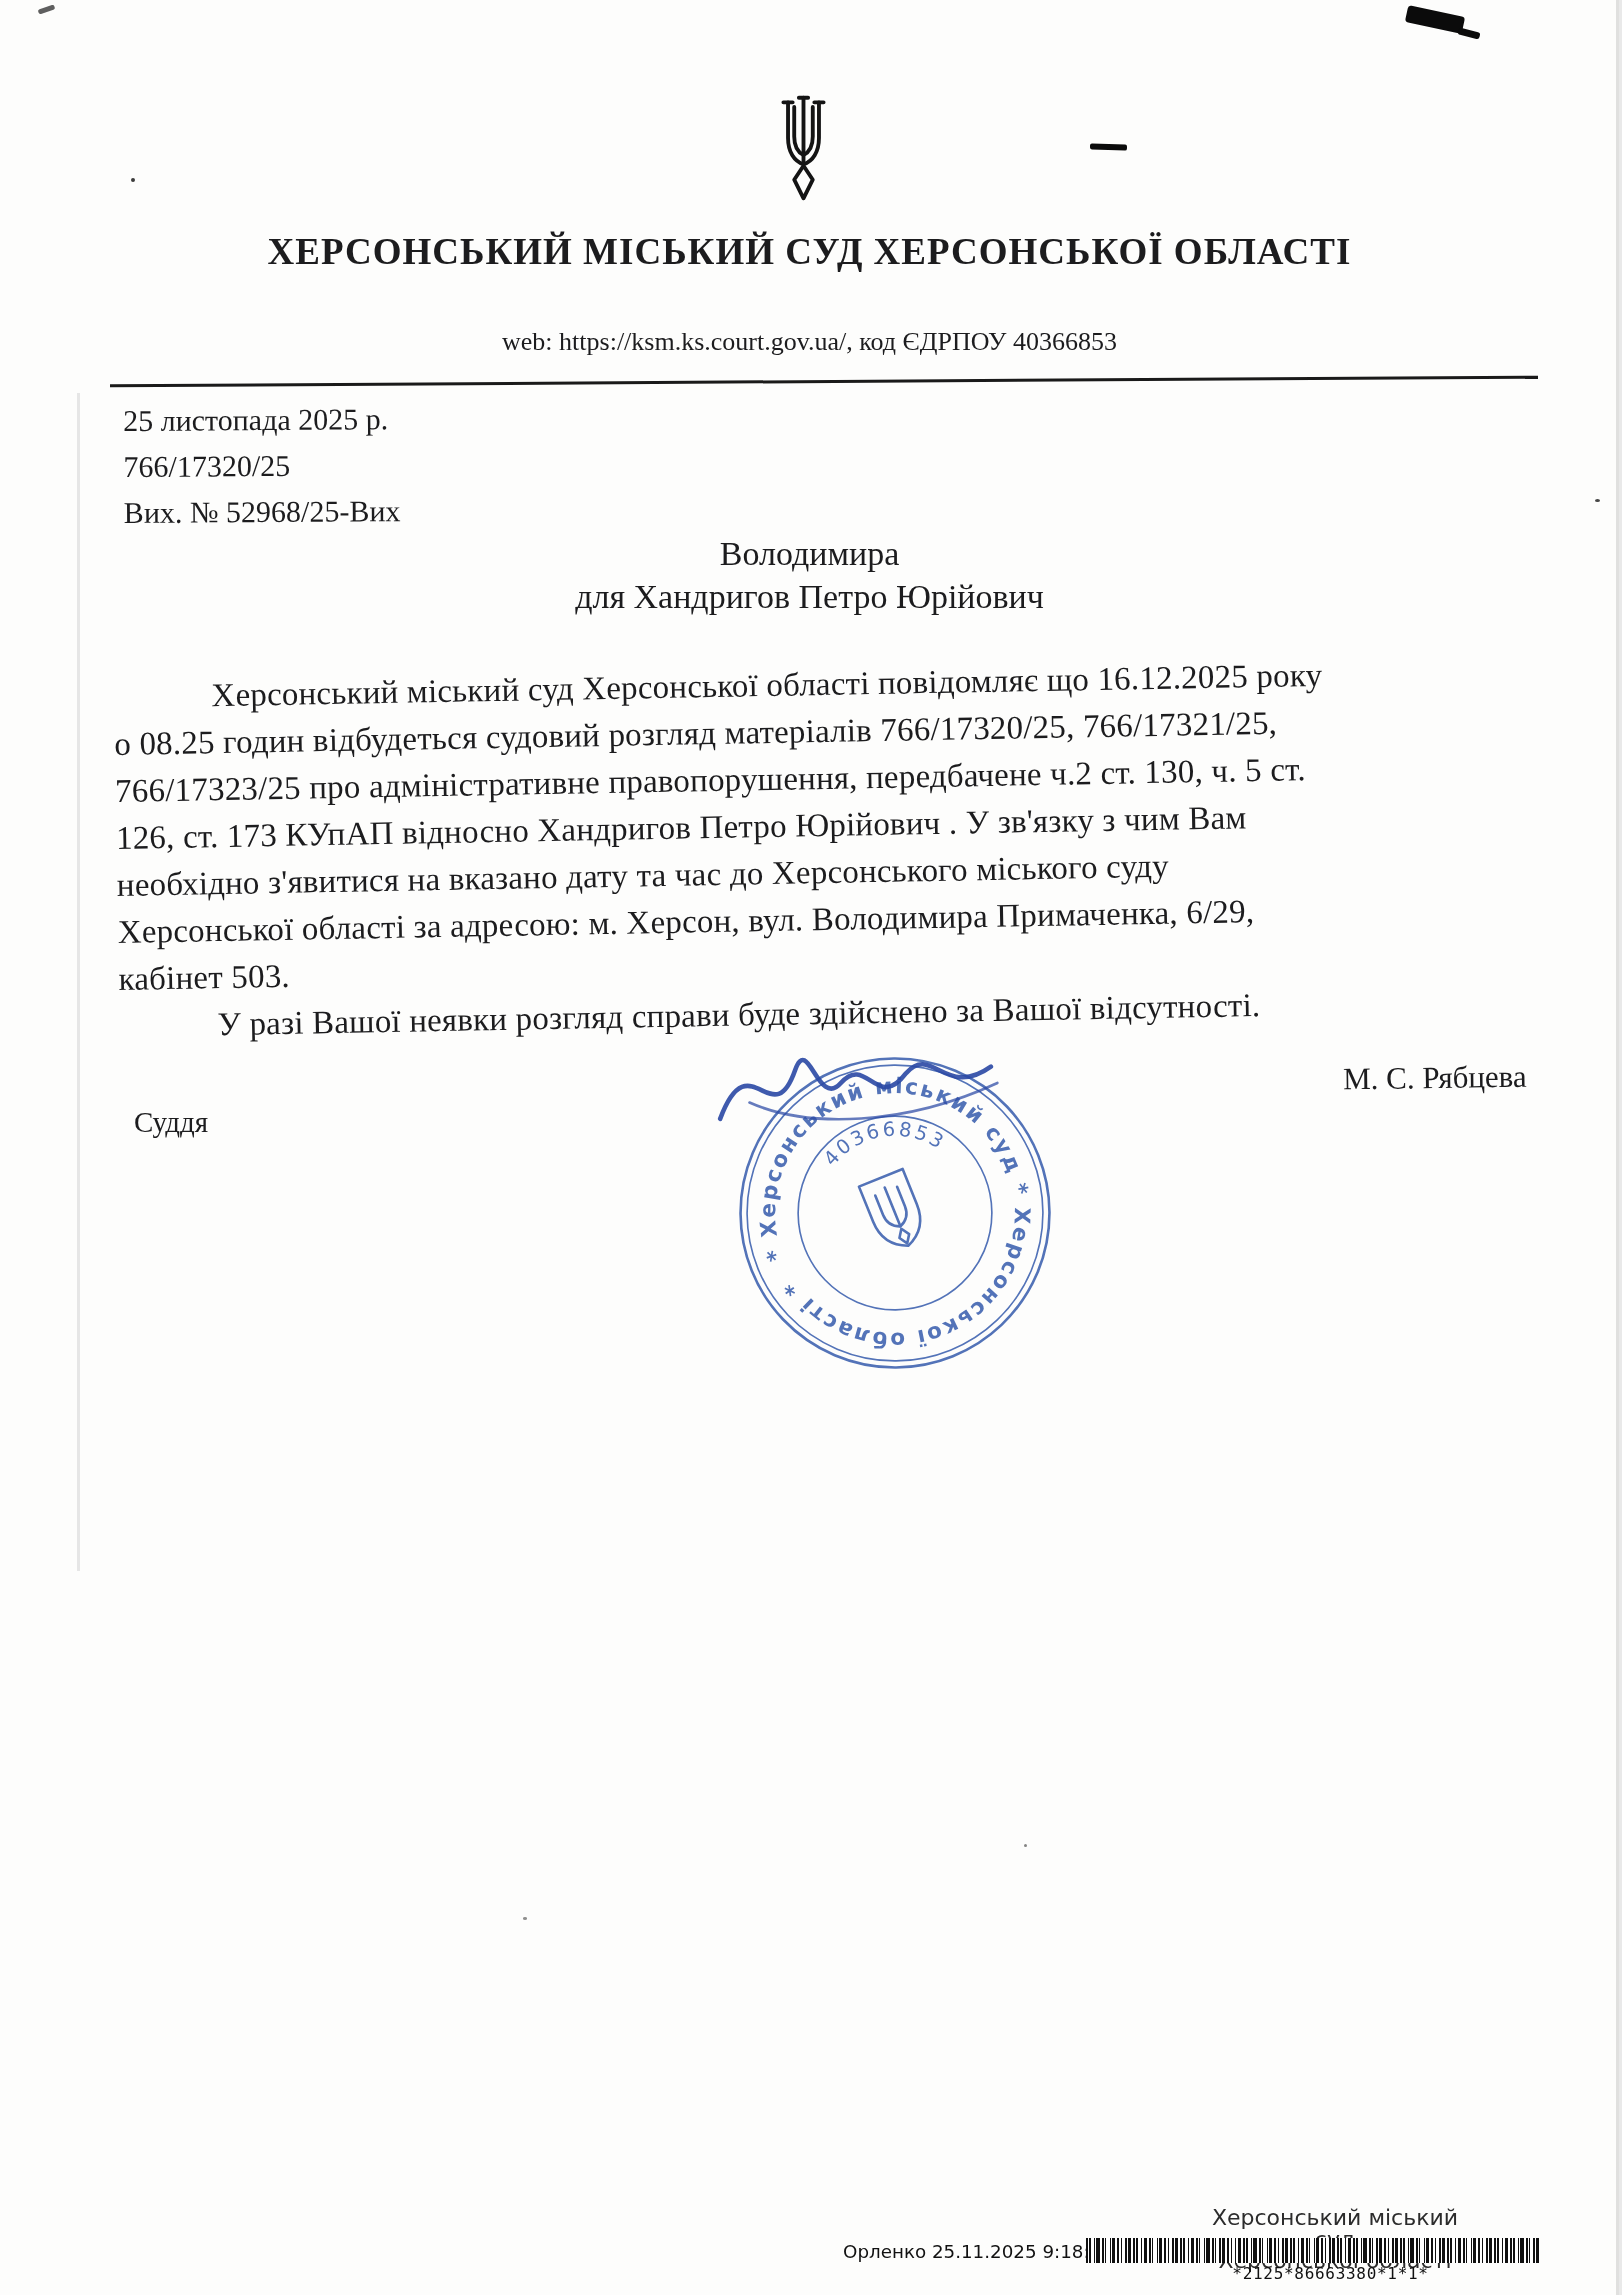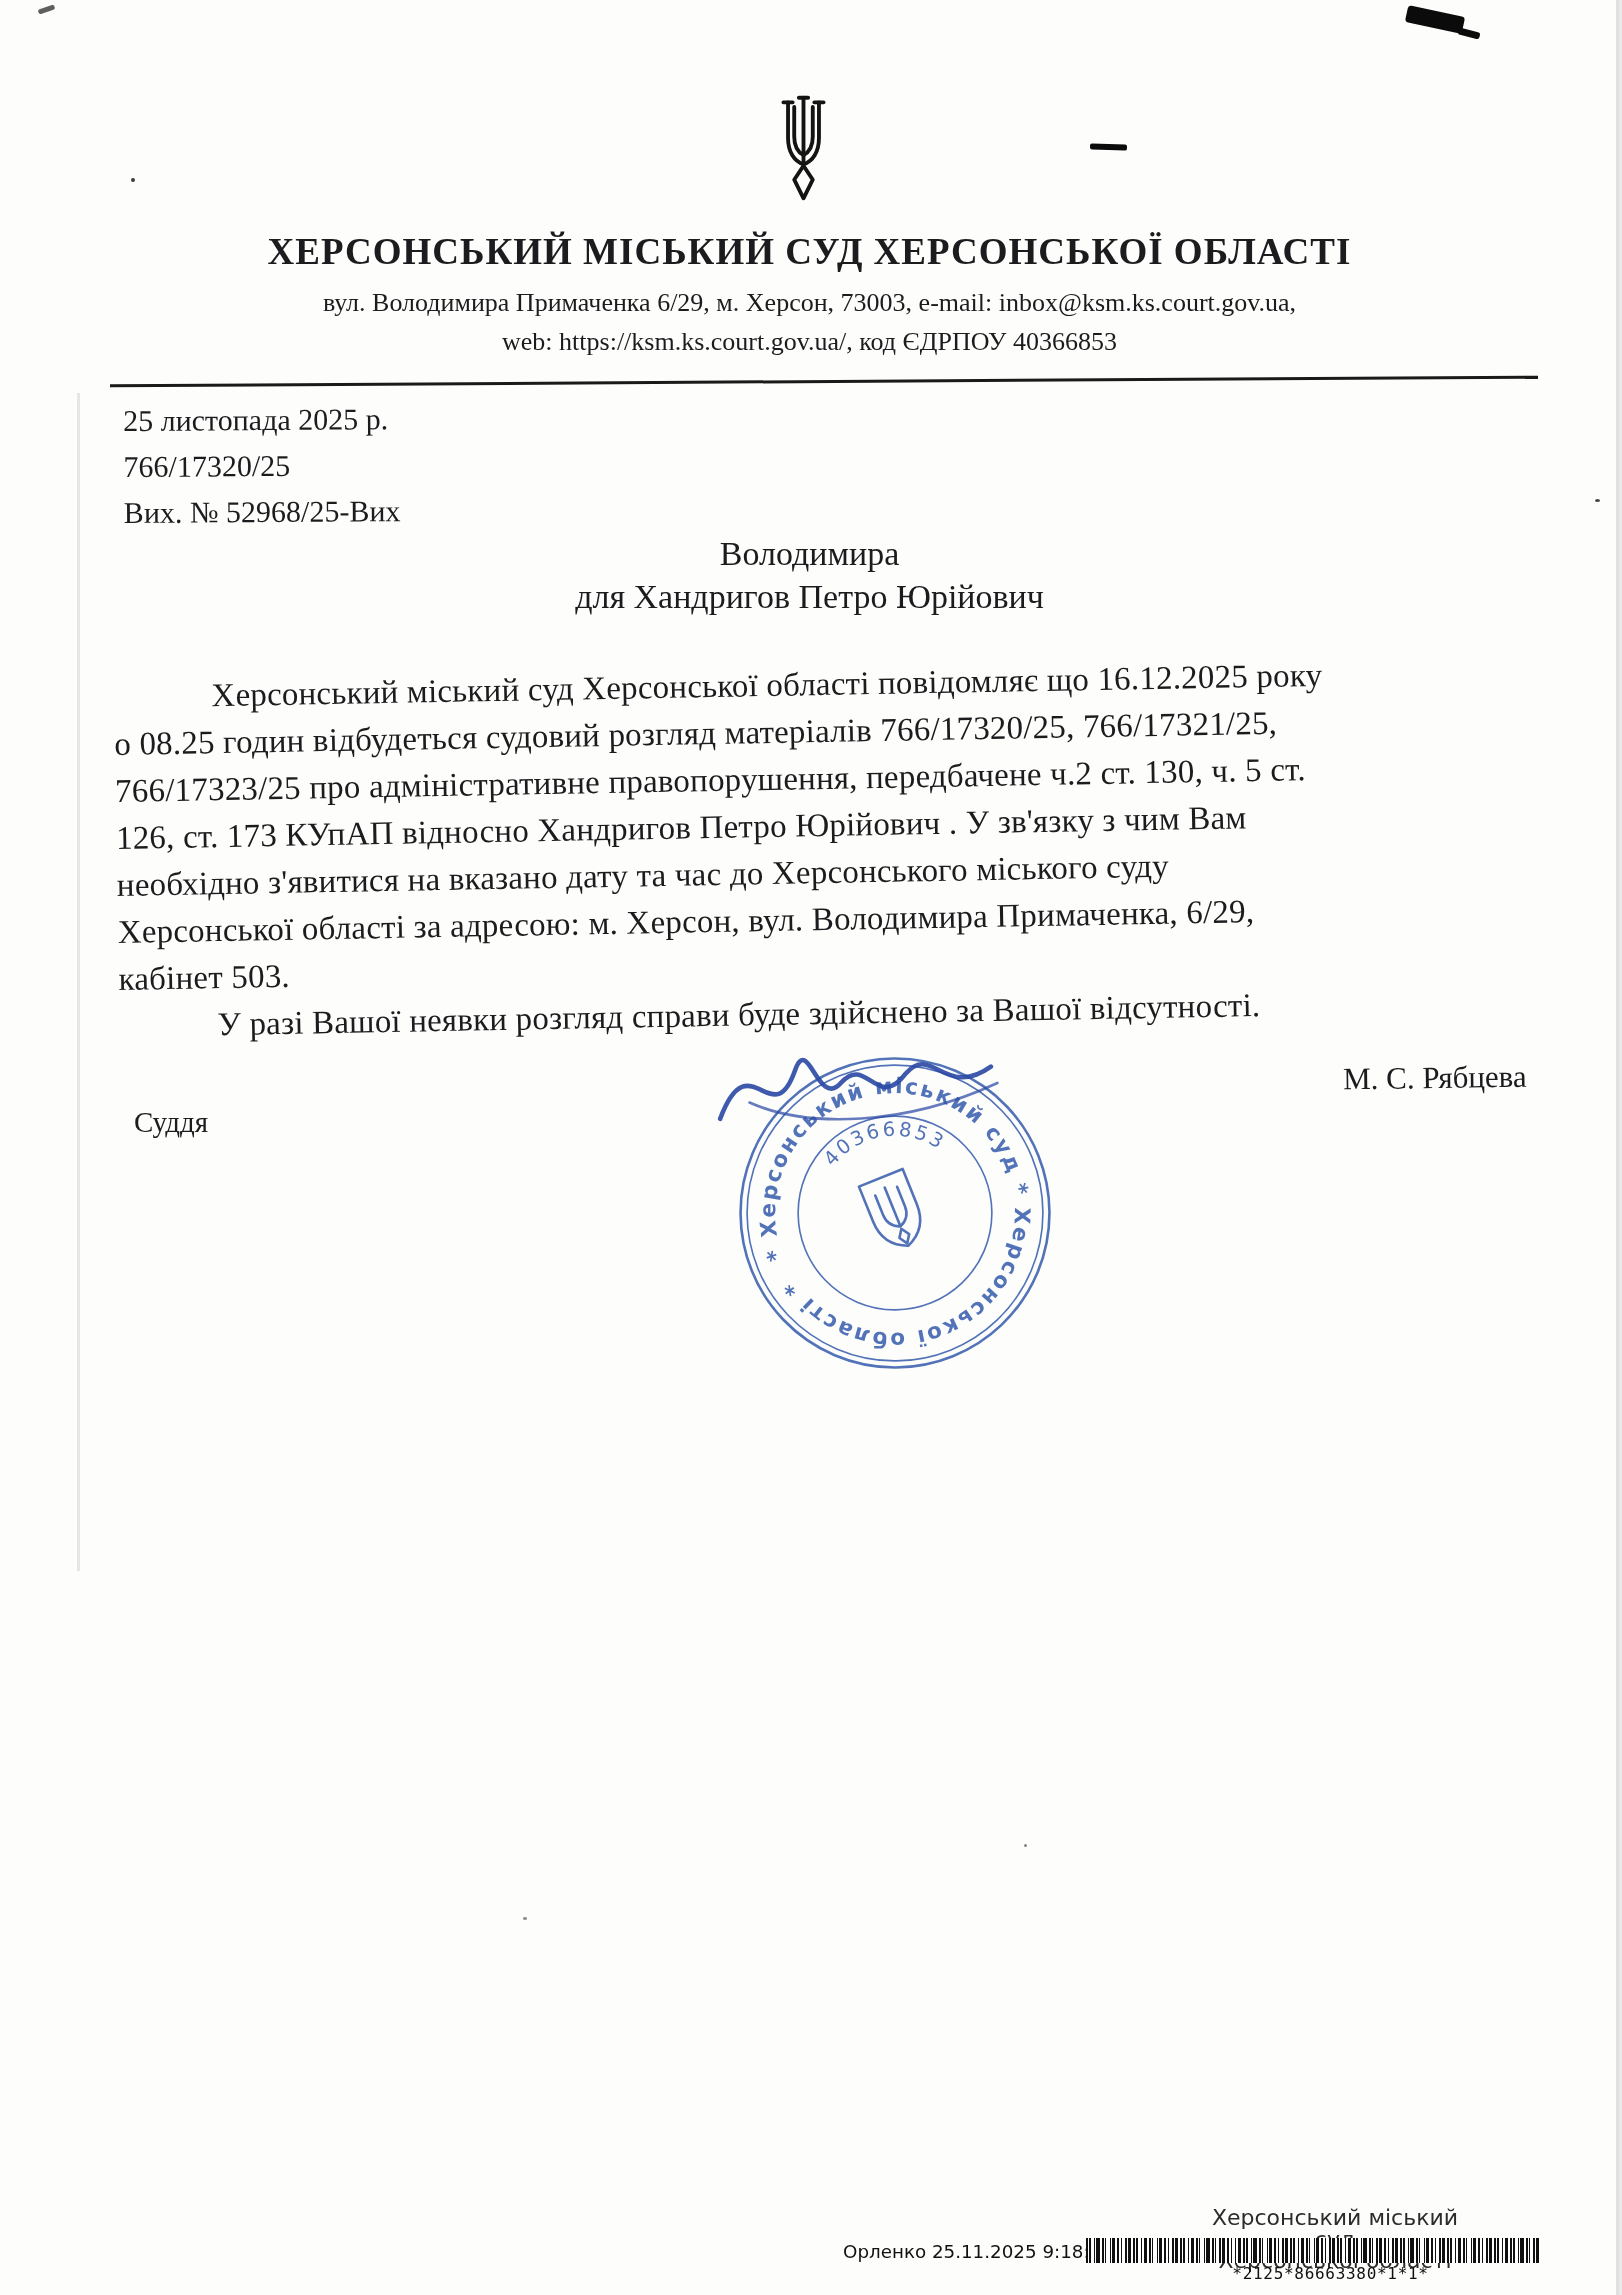--- a/index.html
+++ b/index.html
@@ -73,21 +73,20 @@
     <g fill="none" stroke="#141414" stroke-width="5" stroke-linecap="round" stroke-linejoin="round">
       <path d="M30 16 V62 C30 80 38 92 50 96 C62 92 70 80 70 62 V16"></path>
       <path d="M24 16 H36 M64 16 H76 M44 10 H56"></path>
       <path d="M50 10 V96"></path>
       <path d="M38 22 V60 C38 72 42 80 50 84 C58 80 62 72 62 60 V22"></path>
       <path d="M50 98 L38 116 L50 140 L62 116 Z"></path>
     </g>
   </svg>
 
   <div class="court-title">ХЕРСОНСЬКИЙ МІСЬКИЙ СУД ХЕРСОНСЬКОЇ ОБЛАСТІ</div>
-  <div class="addr addr1">вул. Володимира Примаченка  6/29, м. Херсон, 73003, e-mail: inbox@ksm.ks.court.gov.ua,</div>
   <div class="addr addr2">web: https://ksm.ks.court.gov.ua/, код ЄДРПОУ 40366853</div>
   <div class="rule"></div>
 
   <div class="ref-block">
     <div>25 листопада 2025 р.</div>
     <div>766/17320/25</div>
     <div>Вих. № 52968/25-Вих</div>
   </div>
 
   <div class="subject-title">Володимира</div>

